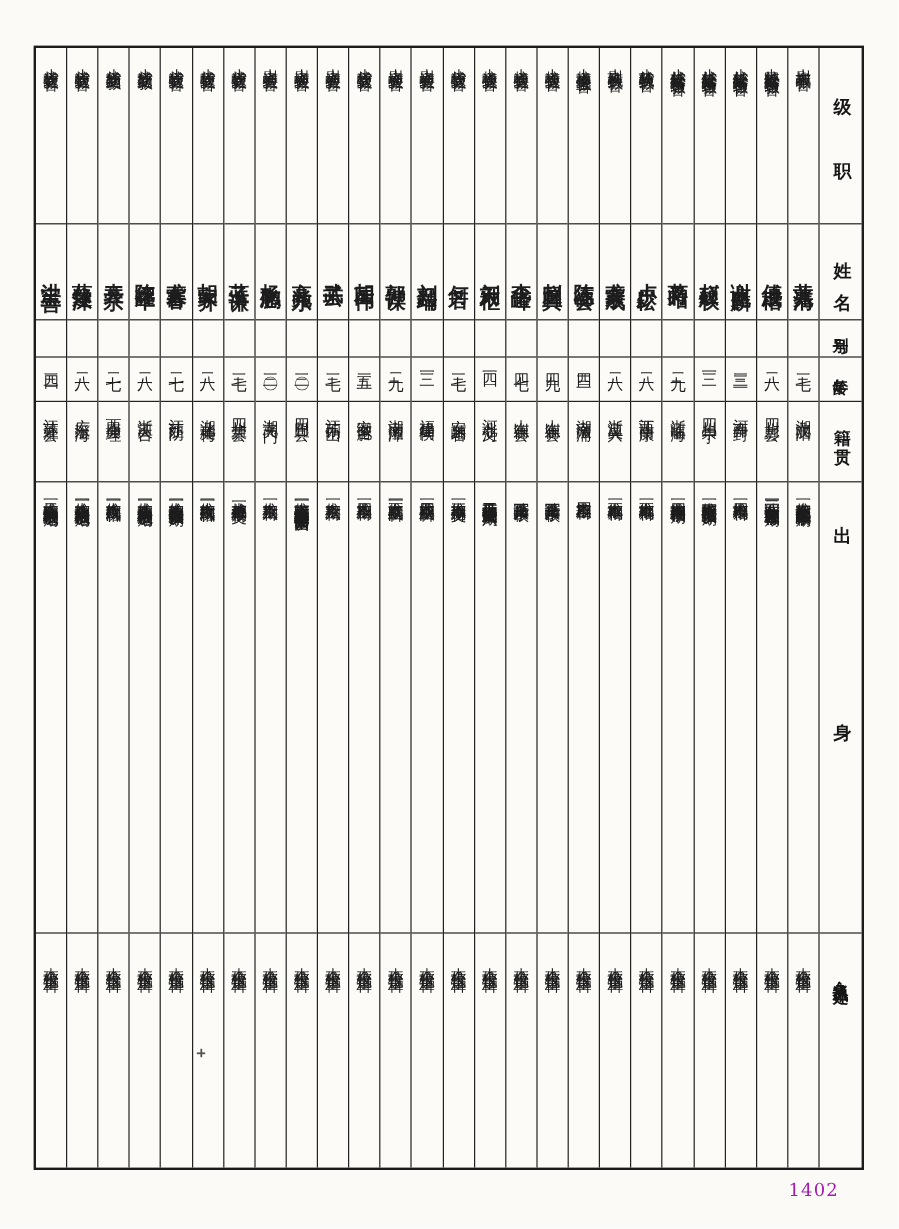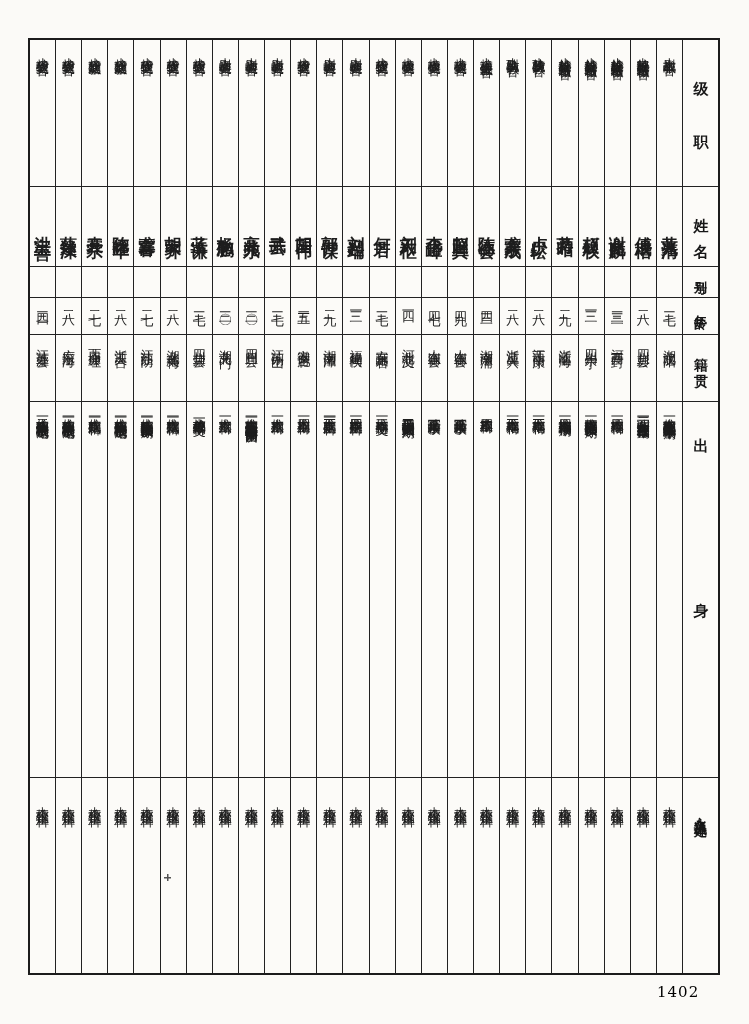--- a/index.html
+++ b/index.html
@@ -52,21 +52,21 @@
   .h-rank   .vtext{font-size:15px;letter-spacing:55px;padding-top:22px;}
   .h-name   .vtext{font-size:15px;letter-spacing:26px;padding-top:10px;}
   .h-alias  .vtext{font-size:13px;letter-spacing:1px;padding-top:2px;}
   .h-age    .vtext{font-size:13px;letter-spacing:1px;padding-top:4px;}
   .h-native .vtext{font-size:14px;letter-spacing:16px;padding-top:8px;}
   .h-origin .vtext{font-size:15px;letter-spacing:165px;padding-top:18px;}
   .h-address .vtext{font-size:14px;letter-spacing:26px;padding-top:10px;}
   .page-number{
     position:absolute;left:657px;top:983px;
     font-family:"DejaVu Serif","Liberation Serif",serif;
-    font-size:15px;letter-spacing:1px;color:#000000;
+    font-size:15px;letter-spacing:1px;color:#a21caf;
   }
   .ink-mark{
     position:absolute;left:164px;top:874px;width:7px;height:7px;
     background:
       linear-gradient(#2a2a2a,#2a2a2a) 50% 0/1.5px 100% no-repeat,
       linear-gradient(#2a2a2a,#2a2a2a) 0 50%/100% 1.5px no-repeat;
     opacity:.8;
   }
 </style>
 </head>

